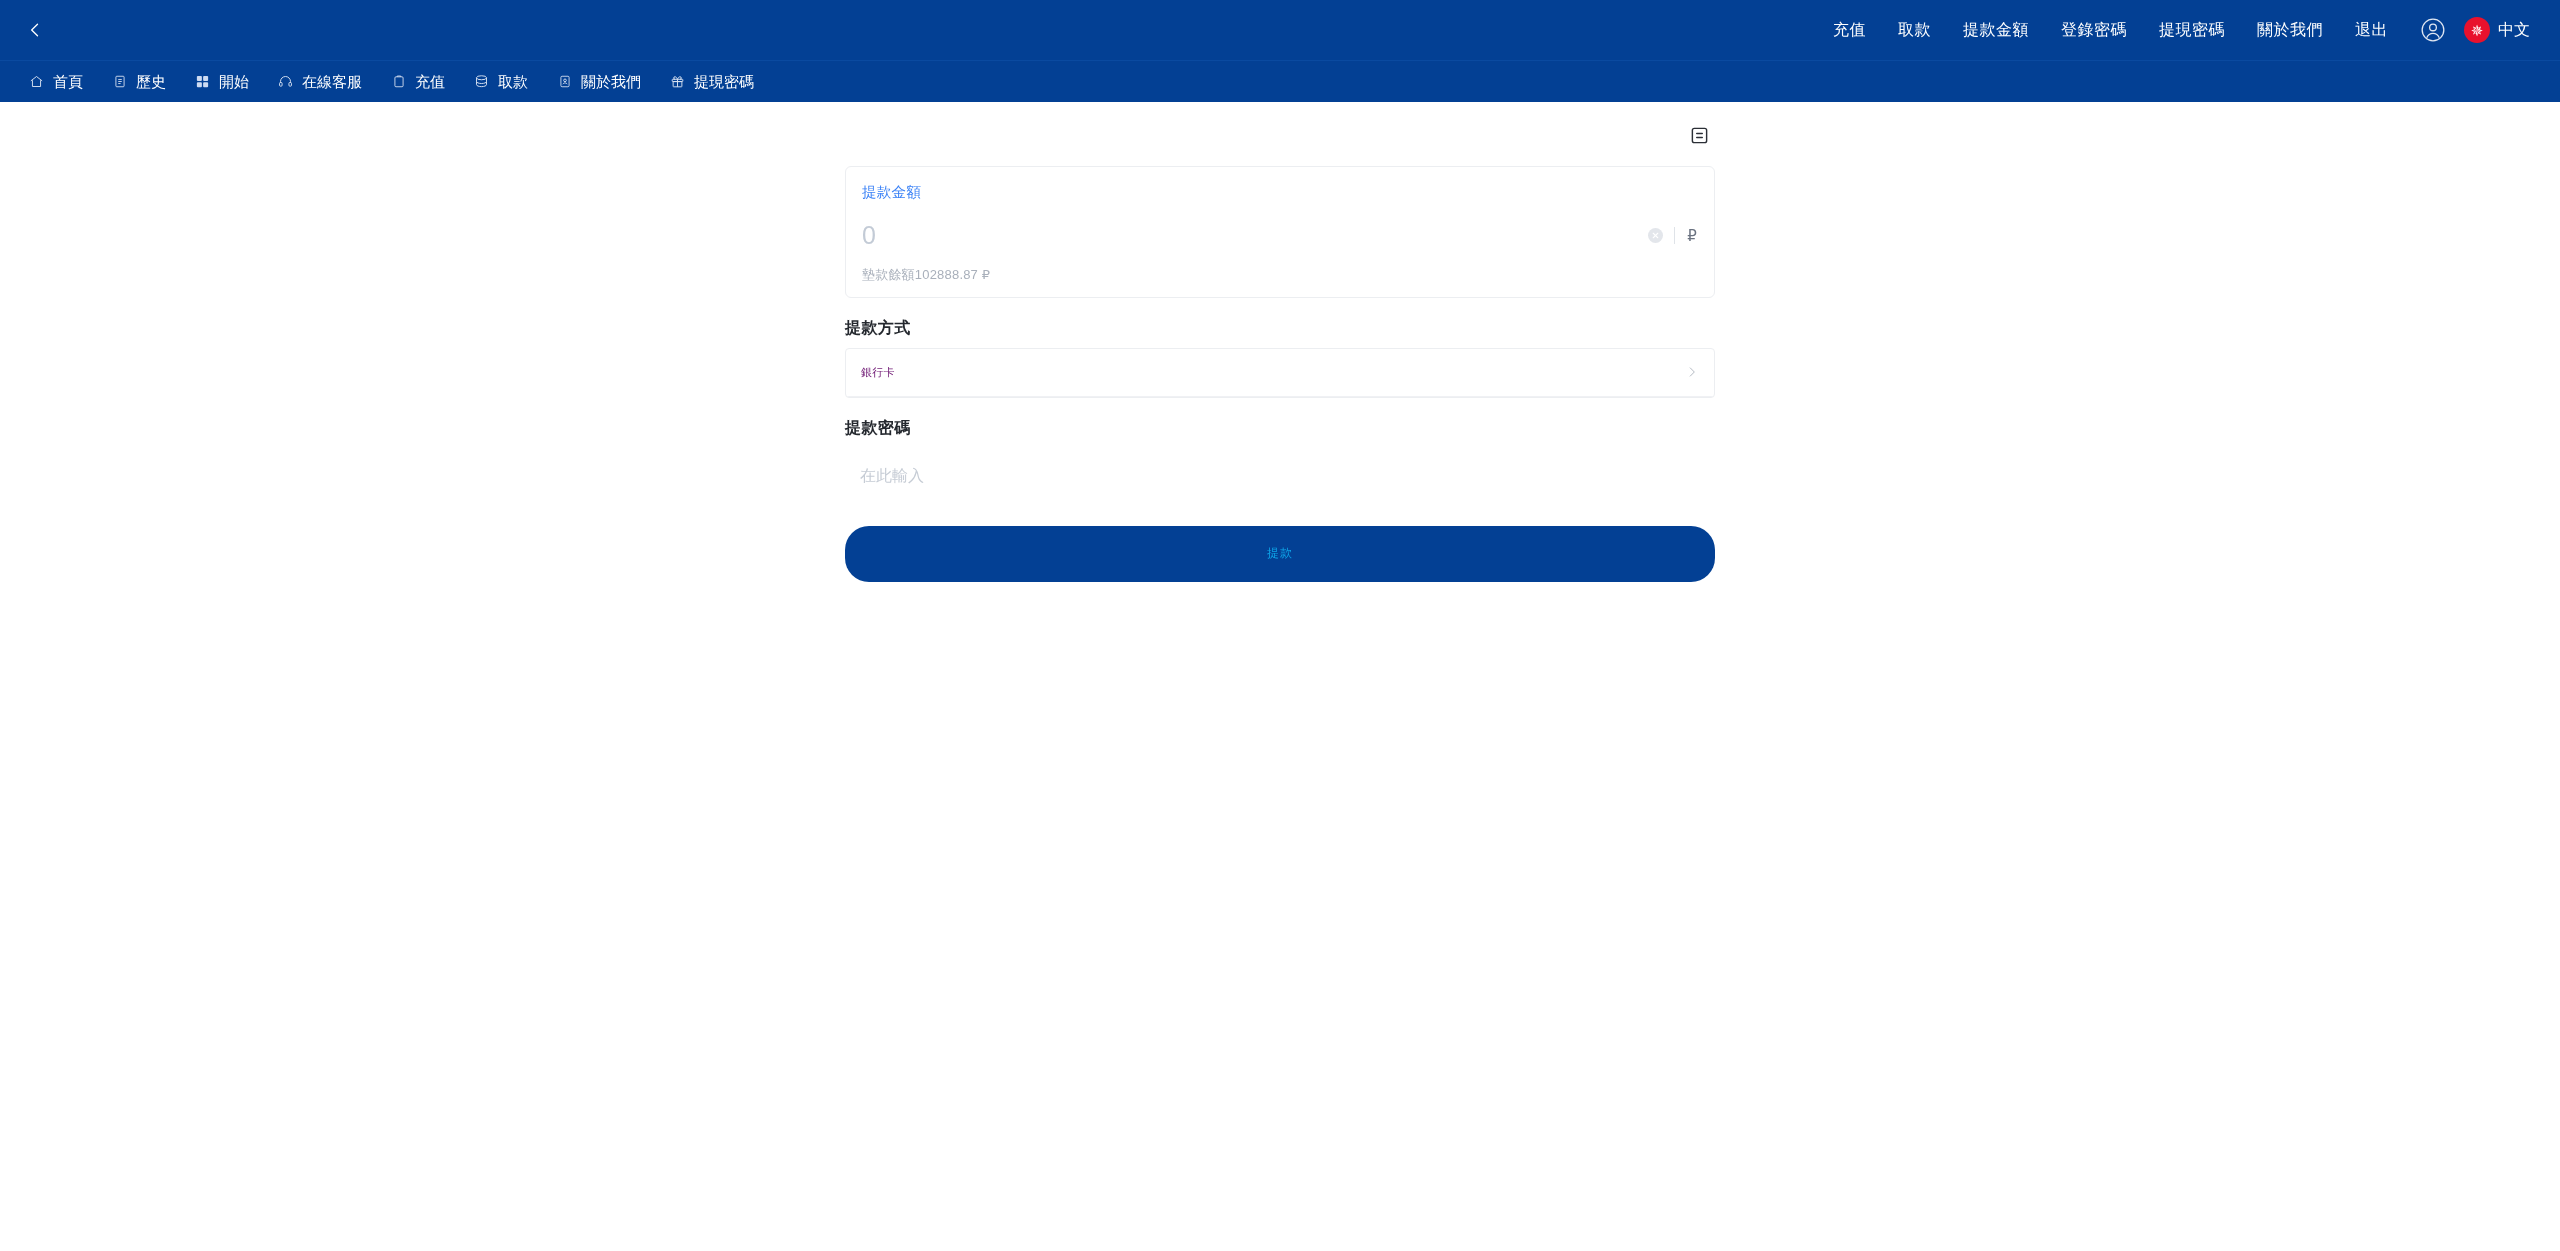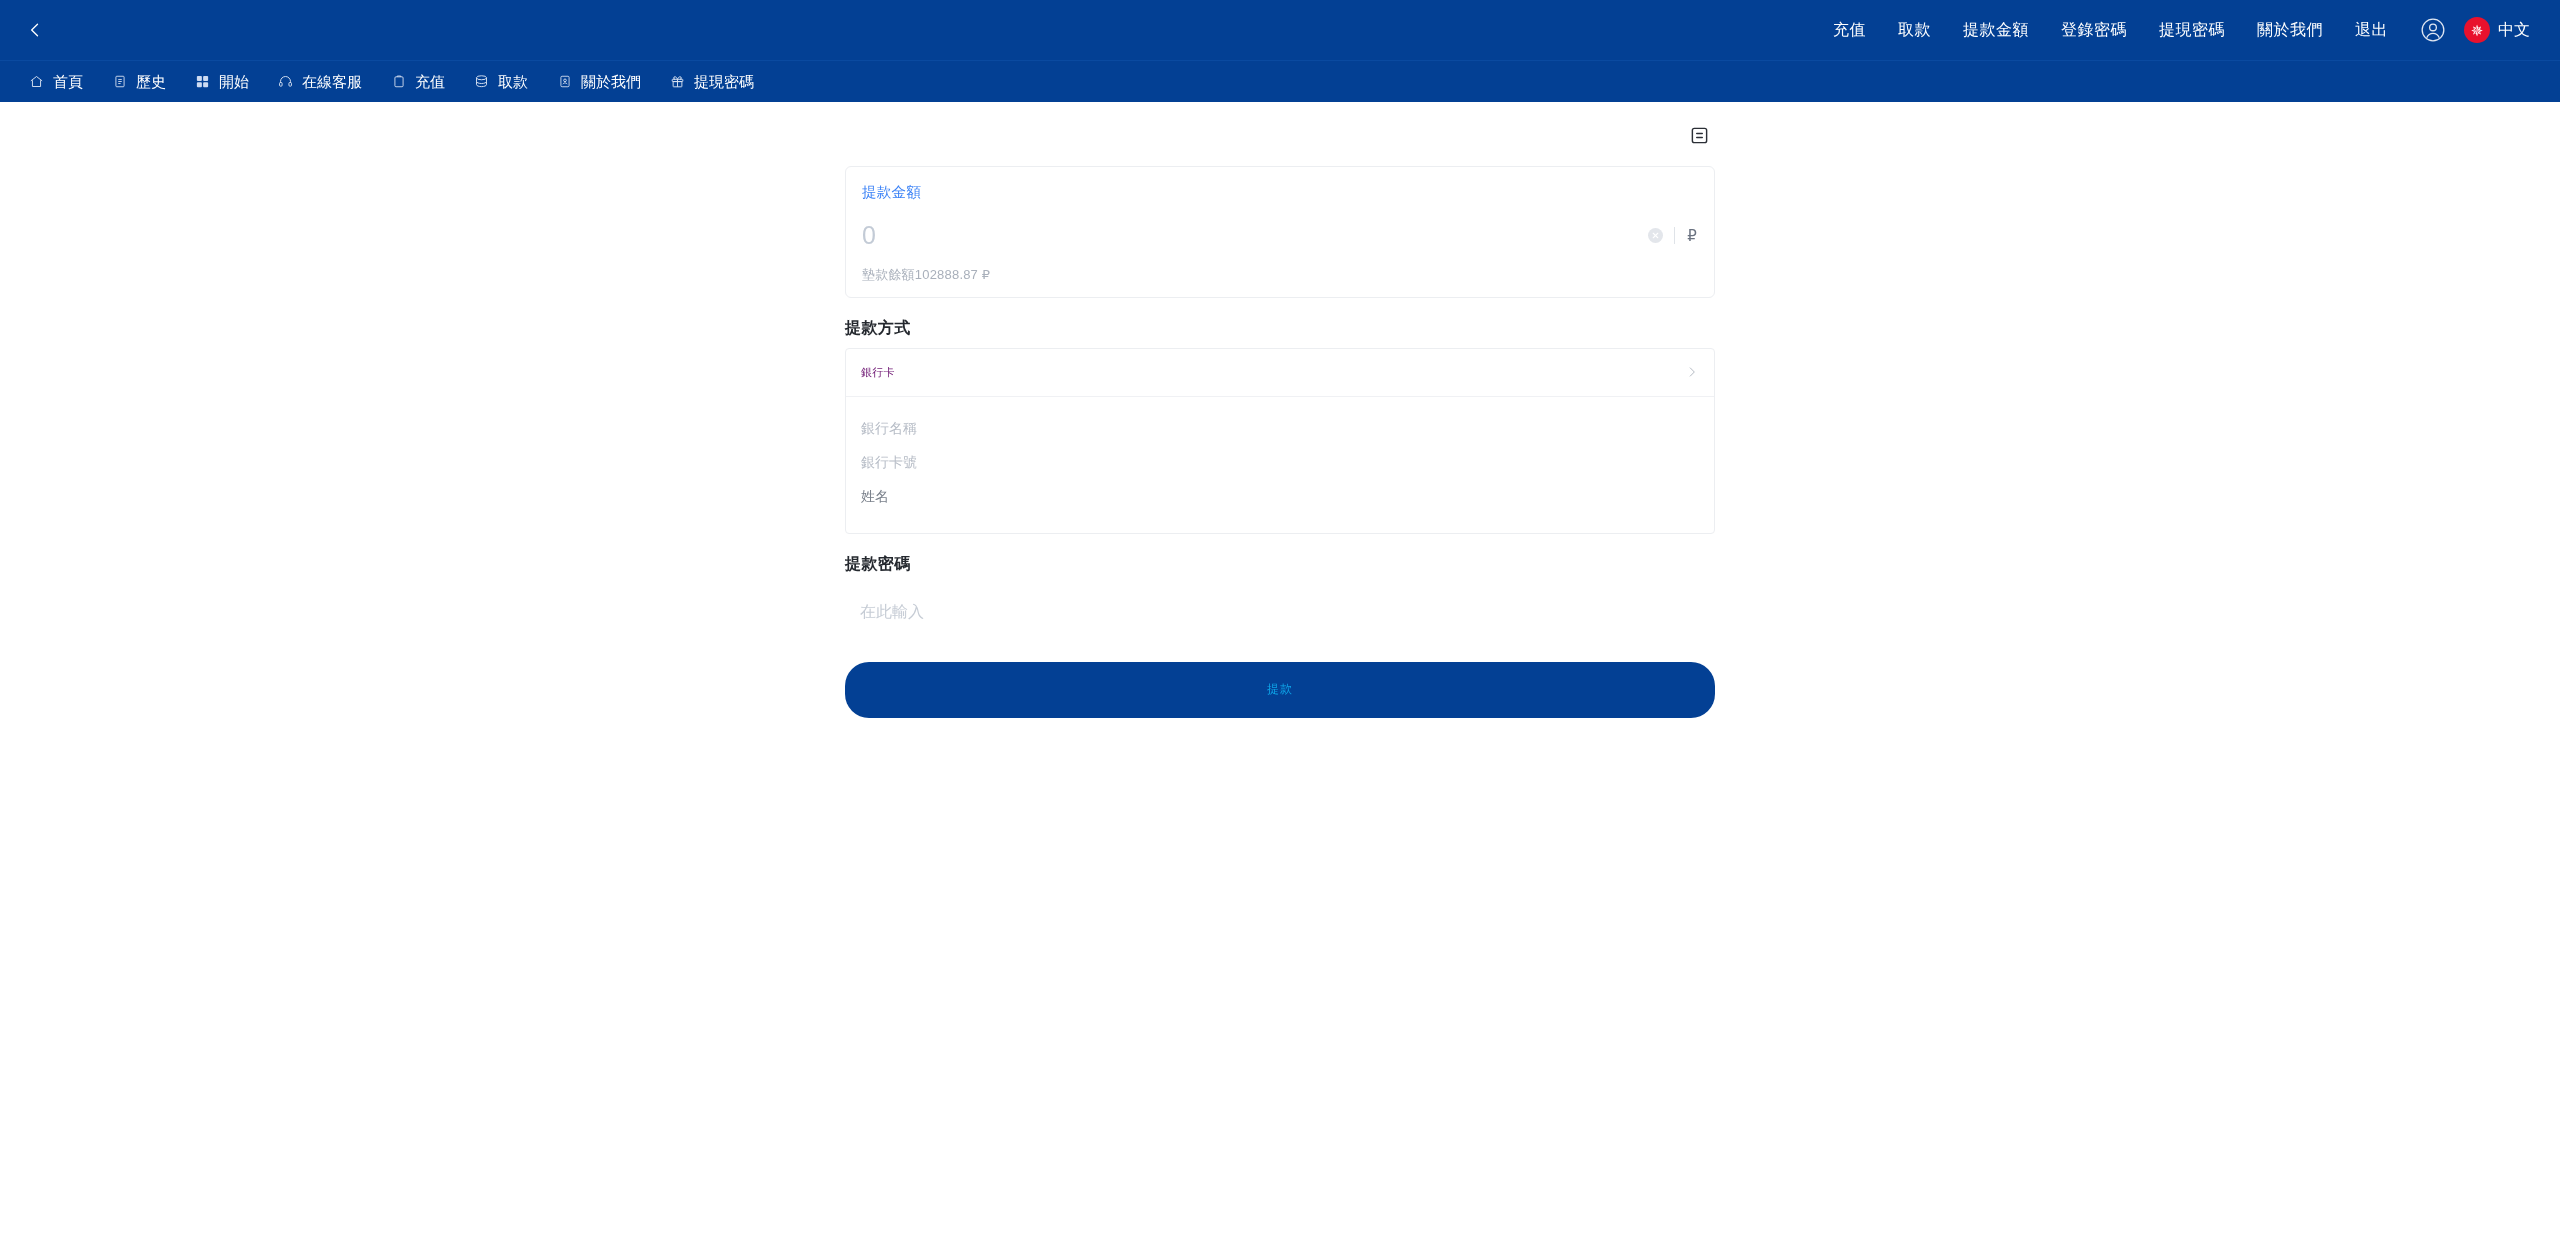--- a/index.html
+++ b/index.html
@@ -453,31 +453,20 @@
     <div class="method-card">
       <div class="method-row">
         <span class="method-row-label">銀行卡</span>
         <span class="chev-right">
           <svg width="14" height="14" viewBox="0 0 24 24" fill="none" stroke="#aeb4bd" stroke-width="1.6" stroke-linecap="round" stroke-linejoin="round">
             <polyline points="9 5 16 12 9 19"></polyline>
           </svg>
         </span>
       </div>
 
-      <div class="method-fields">
-        <div class="field-line">
-          <input class="field-input" type="text" value="" placeholder="銀行名稱" style="">
-        </div>
-        <div class="field-line">
-          <input class="field-input" type="text" value="" placeholder="銀行卡號" style="">
-        </div>
-        <div class="field-line">
-          <input class="field-input dark" type="text" value="" placeholder="姓名" style="">
-        </div>
-      </div>
     </div>
 
     <div class="section-title">提款密碼</div>
     <div class="pwd-wrap">
       <input class="pwd-input" type="password" value="" placeholder="在此輸入" style="">
     </div>
 
     <div class="submit-wrap">
       <button class="submit-btn">提款</button>
     </div>

